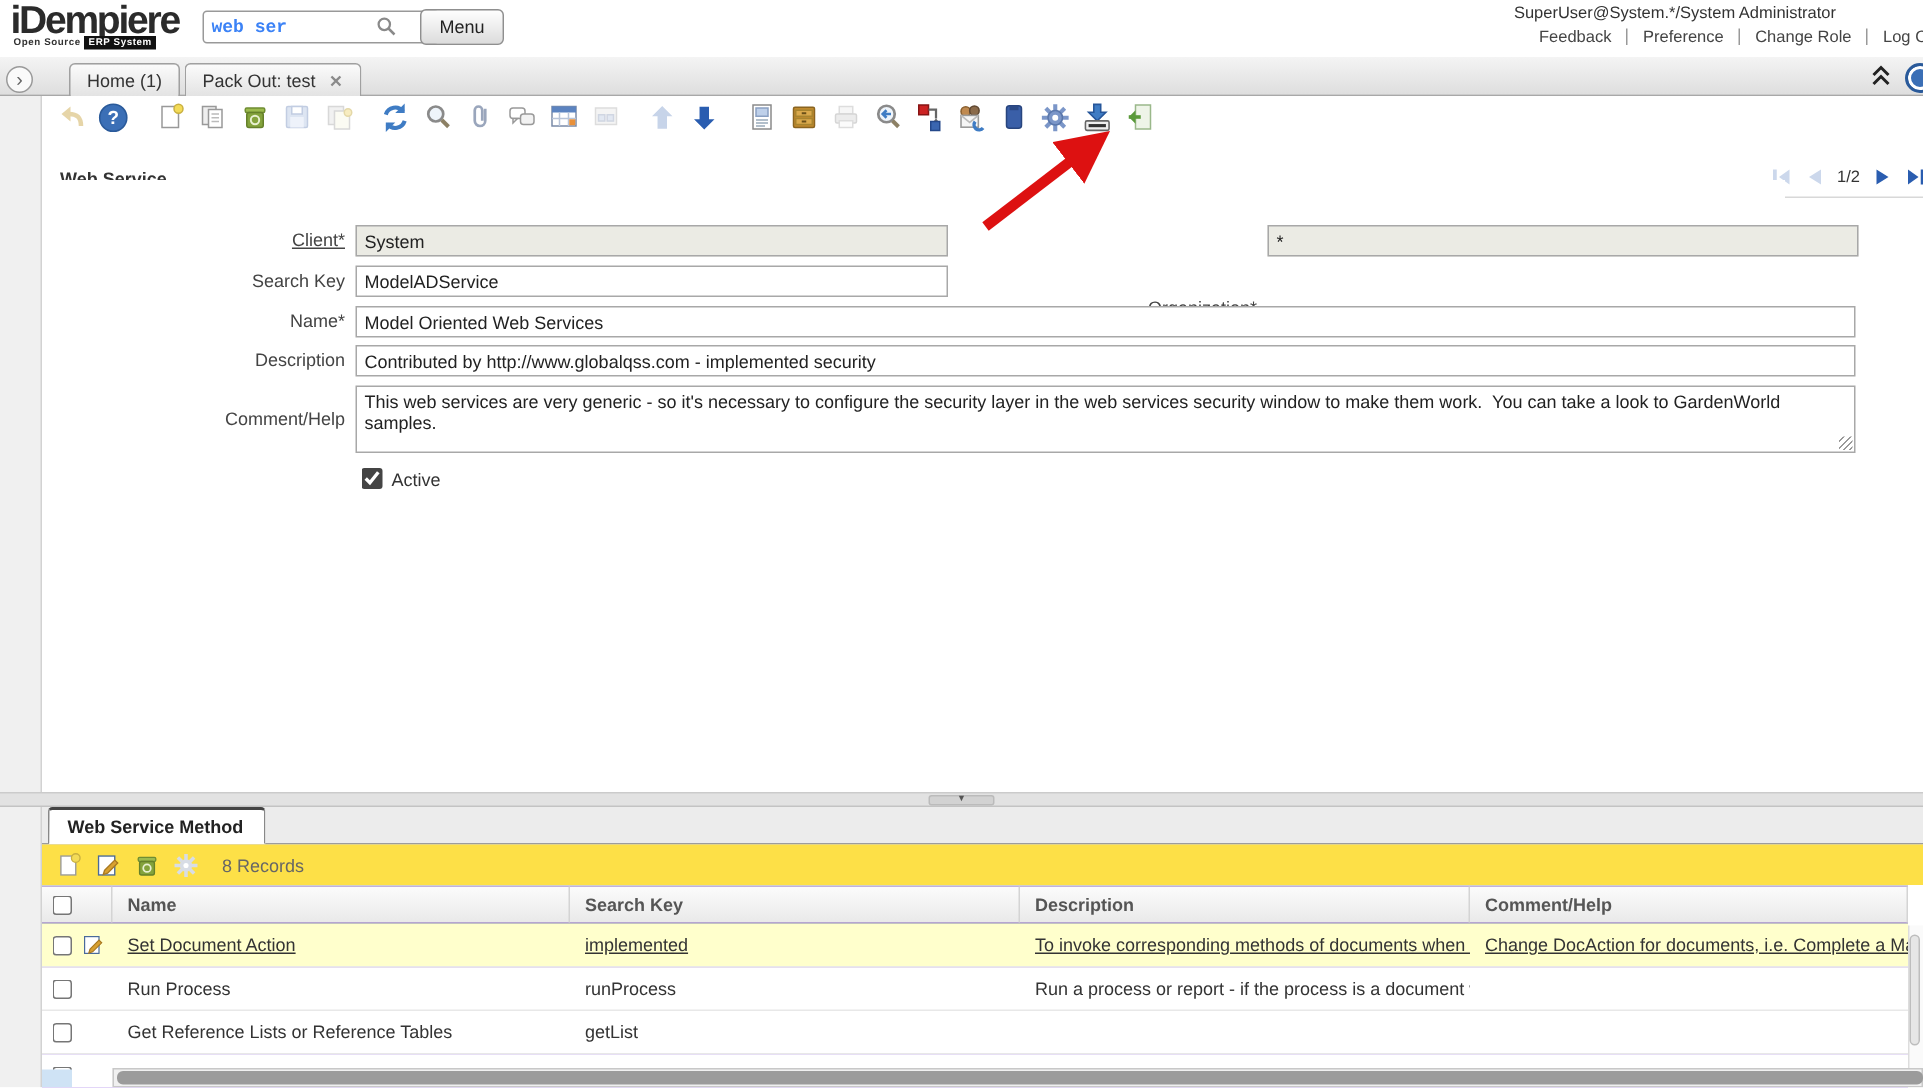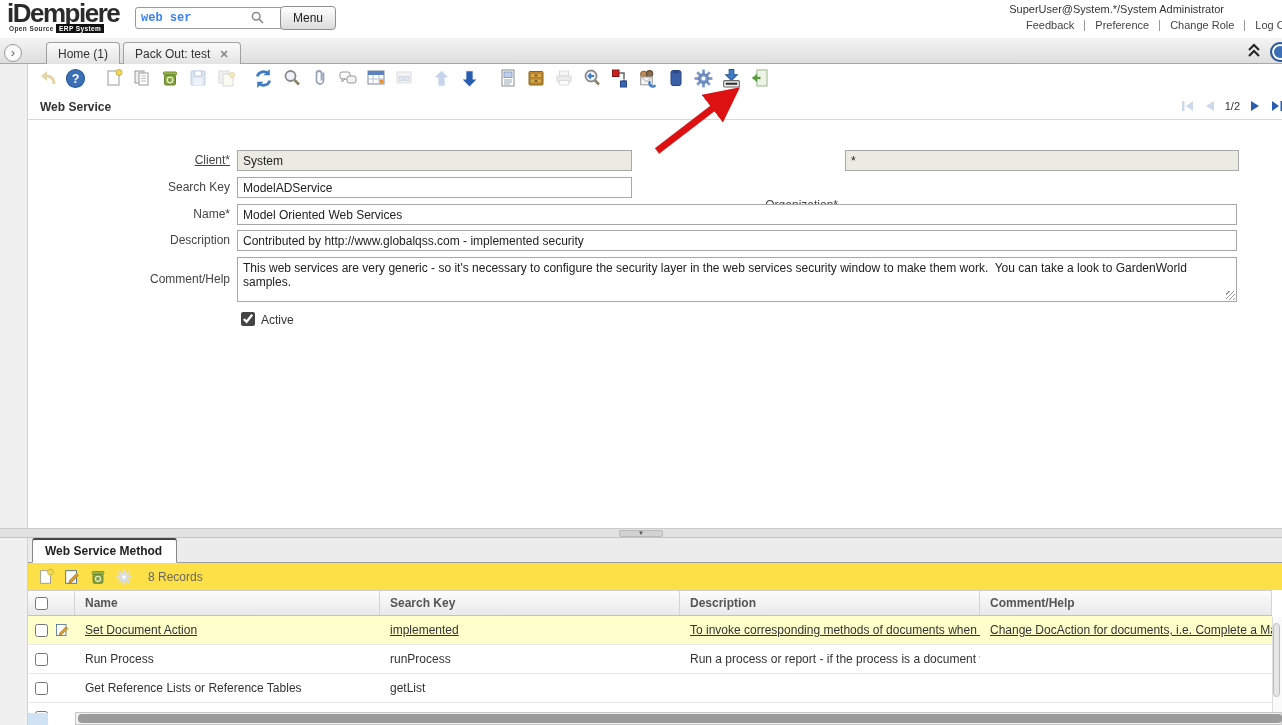--- a/index.html
+++ b/index.html
@@ -35,21 +35,21 @@
 
   
   .west { position:absolute; left:0; top:64px; width:28px; height:661px; background:#f0f0f0; border-right:1px solid #d2d2d2; }
 
   
   .toolbar { position:absolute; left:28px; top:64px; width:1254px; height:28px; background:#fff; display:flex; align-items:center; padding-left:8px; }
   .tbi { width:23px; height:23px; margin-right:5px; display:flex; align-items:center; justify-content:center; cursor:pointer; flex:0 0 auto; }
   .tbsp { width:10px; flex:0 0 auto; }
 
   
-  .titlerow { position:absolute; left:28px; top:92px; width:1254px; height:28px; background:#fff; border-bottom:1px solid #d8d8d8; }
+  .titlerow { position:absolute; left:28px; top:104px; width:1254px; height:28px; background:#fff; border-bottom:1px solid #d8d8d8; }
   .wtitle { position:absolute; left:12px; top:8px; font-weight:bold; color:#333; }
   .recnav { position:absolute; right:-6px; top:5px; display:flex; align-items:center; }
   .recnav .nbtn { width:22px; height:18px; display:flex; align-items:center; justify-content:center; cursor:pointer; }
   .recnav .pg { margin:0 4px; font-size:11px; color:#333; }
 
   
   .formarea { position:absolute; left:28px; top:120px; width:1162px; height:408px; background:#fff; }
   .flabel { position:absolute; text-align:right; color:#444; font-size:12px; }
   .flabel.linked { text-decoration:underline; cursor:pointer; }
   .fld { position:absolute; border:1px solid #a8a8a8; background:#fff; font-family:inherit; font-size:12px; color:#222; padding:2px 5px; }

